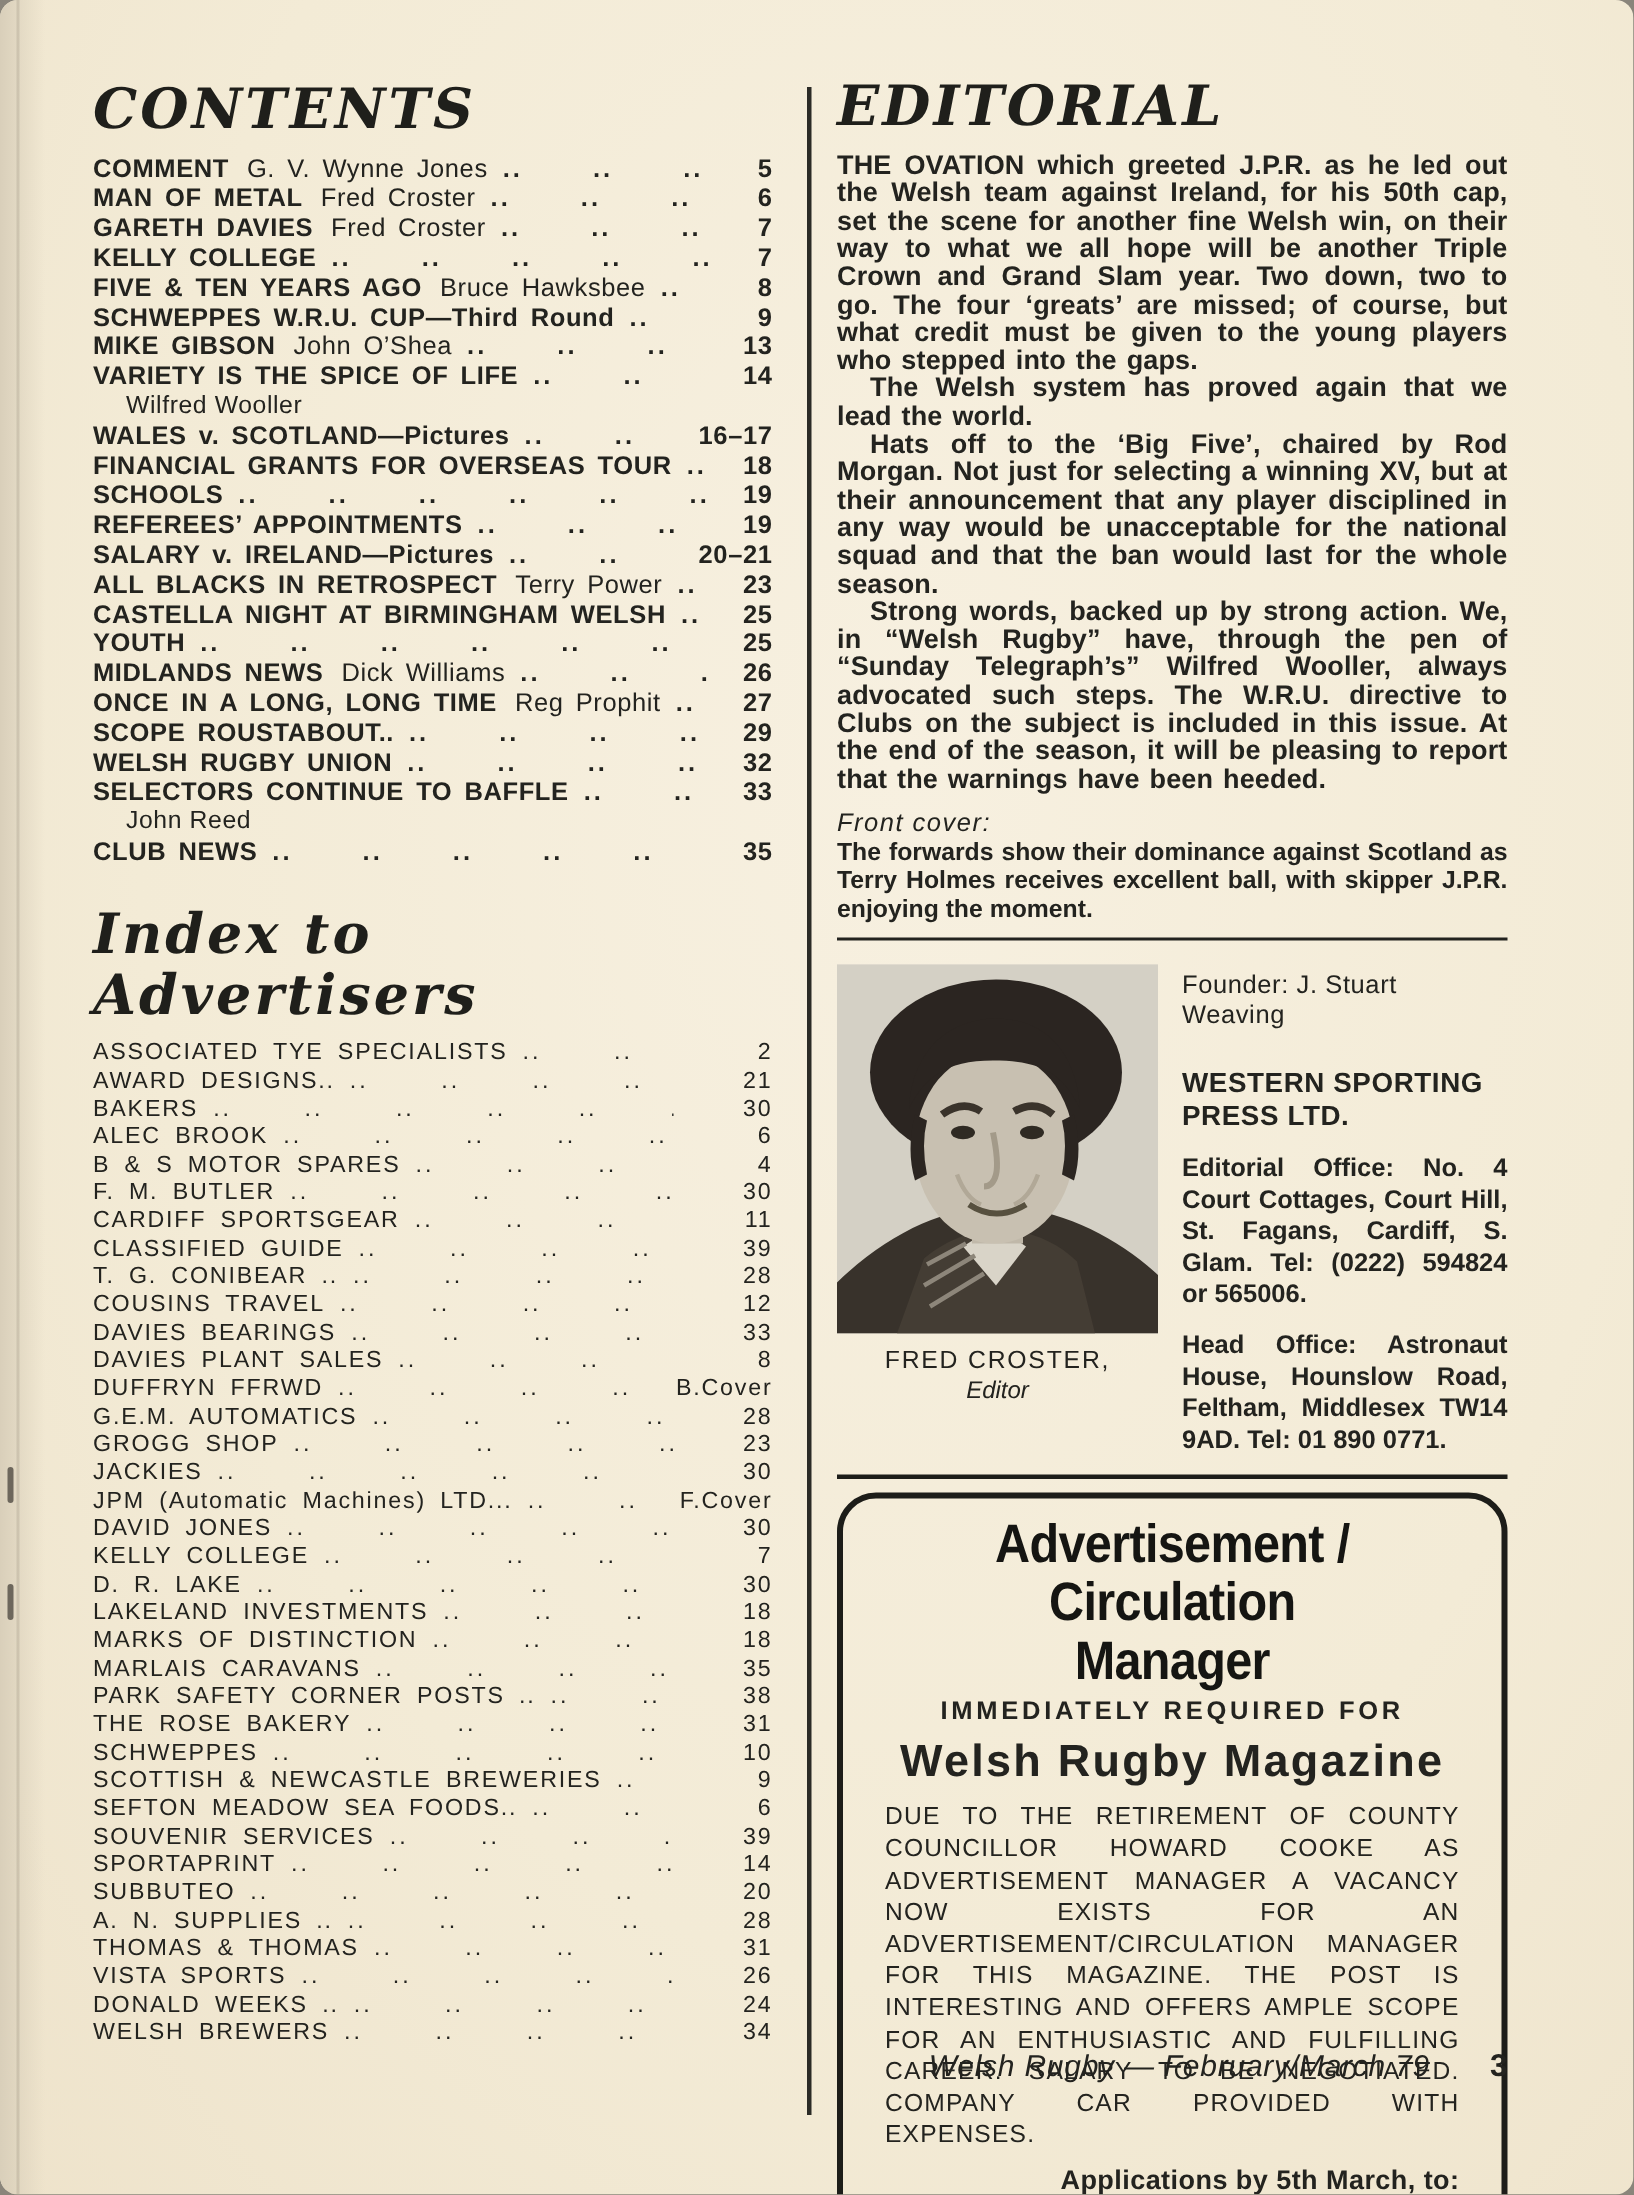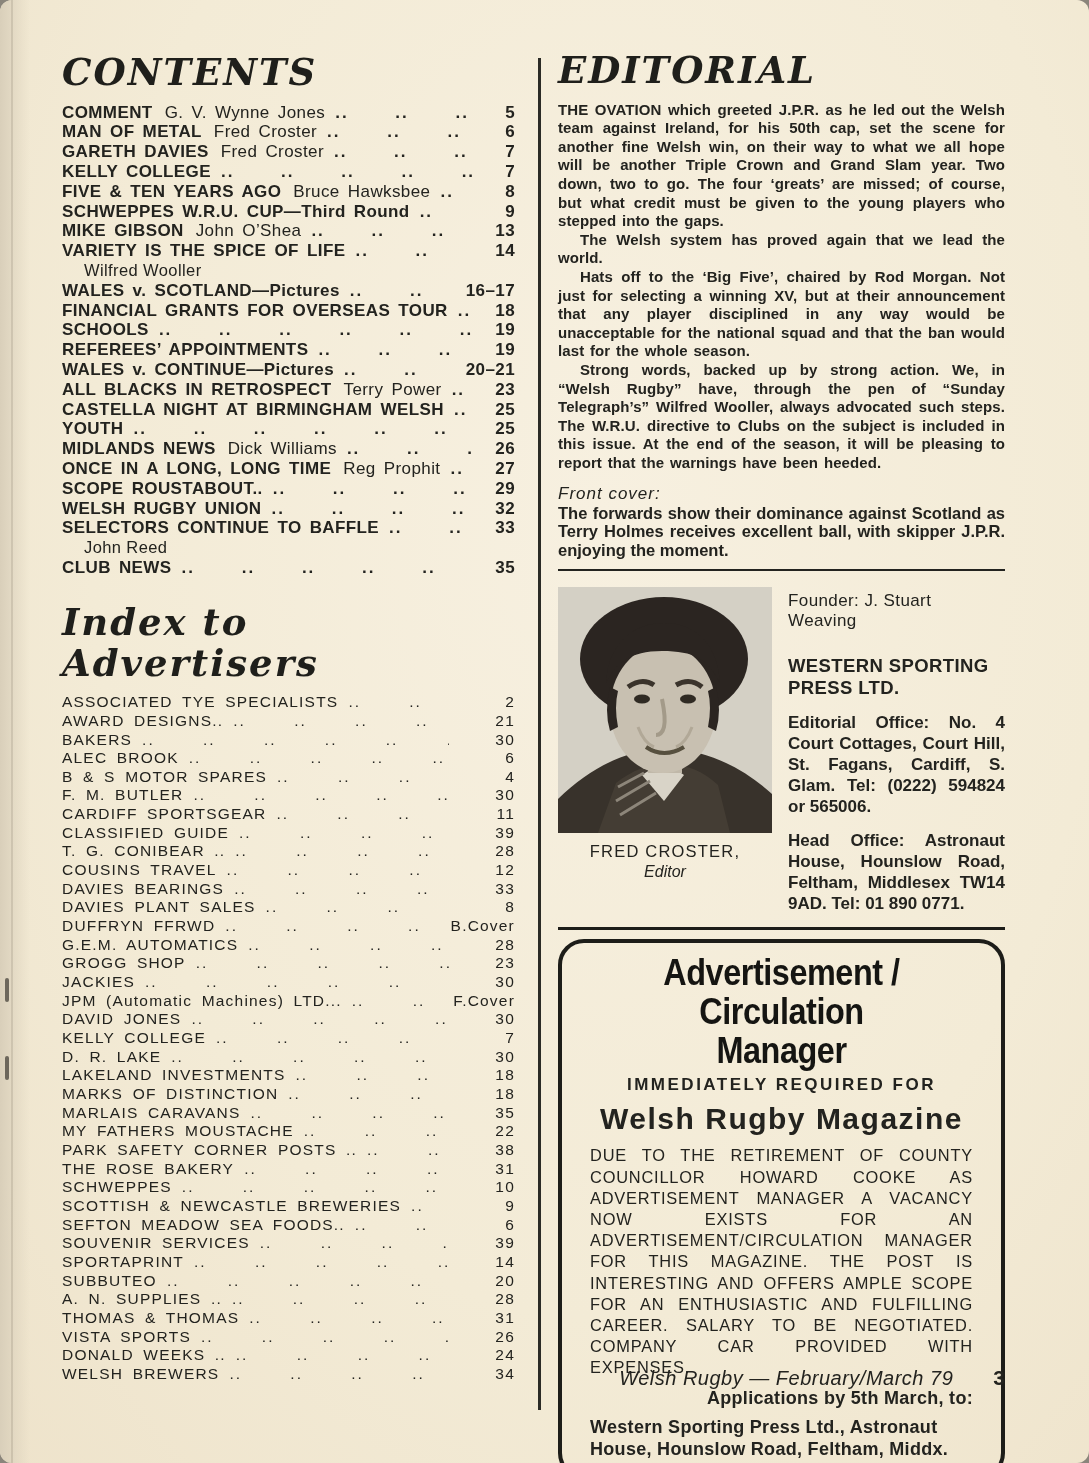--- a/index.html
+++ b/index.html
@@ -34,21 +34,21 @@
     line-height:18.66px;letter-spacing:1.2px;word-spacing:4px;white-space:nowrap;}
   .adv-label{white-space:nowrap;}
   .adv-page{flex:0 0 auto;min-width:58px;text-align:right;}
   .adv-row .leader::before{word-spacing:42px;letter-spacing:2px;}
 
   
   .divider{position:absolute;left:538px;top:58px;width:3px;height:1352px;background:#2b2b26;}
 
   
   .col-right{position:absolute;left:558px;top:50px;width:447px;}
-  .edit-para{font-size:15px;font-weight:bold;line-height:18.6px;text-align:justify;
+  .edit-para{font-size:18px;font-weight:bold;line-height:18.6px;text-align:justify;
     letter-spacing:.1px;word-spacing:1.5px;margin:0;}
   .edit-para + .edit-para{text-indent:22px;}
   .front-label{margin-top:10px;font-style:italic;font-size:17px;letter-spacing:1px;line-height:21px;}
   .front-text{font-size:16.5px;font-weight:bold;line-height:18.6px;text-align:justify;margin:0;}
   .hrule{border:0;border-top:2.5px solid #23231f;margin:10px 0 0;}
   .hrule2{border:0;border-top:3px solid #1d1d19;margin:13px 0 0;}
 
   .publisher{display:flex;gap:16px;margin-top:16px;}
   .photo-col{flex:0 0 214px;}
   .photo{width:214px;height:246px;background:#d7d3c8;}
@@ -149,21 +149,21 @@
           <span class="toc-label">SCHOOLS</span>
           <span class="leader"></span>
           <span class="toc-page">19</span>
         </div>
         <div class="toc-row">
           <span class="toc-label">REFEREES’ APPOINTMENTS</span>
           <span class="leader"></span>
           <span class="toc-page">19</span>
         </div>
         <div class="toc-row">
-          <span class="toc-label">WALES v. CONTINUE—Pictures</span>
+          <span class="toc-label">SALARY v. IRELAND—Pictures</span>
           <span class="leader"></span>
           <span class="toc-page">20–21</span>
         </div>
         <div class="toc-row">
           <span class="toc-label">ALL BLACKS IN RETROSPECT</span>
           <span class="toc-author">Terry Power</span>
           <span class="leader"></span>
           <span class="toc-page">23</span>
         </div>
         <div class="toc-row">
@@ -320,25 +320,20 @@
         </div>
         <div class="adv-row">
           <span class="adv-label">MARKS OF DISTINCTION</span>
           <span class="leader"></span>
           <span class="adv-page">18</span>
         </div>
         <div class="adv-row">
           <span class="adv-label">MARLAIS CARAVANS</span>
           <span class="leader"></span>
           <span class="adv-page">35</span>
-        </div>
-        <div class="adv-row">
-          <span class="adv-label">MY FATHERS MOUSTACHE</span>
-          <span class="leader"></span>
-          <span class="adv-page">22</span>
         </div>
         <div class="adv-row">
           <span class="adv-label">PARK SAFETY CORNER POSTS ..</span>
           <span class="leader"></span>
           <span class="adv-page">38</span>
         </div>
         <div class="adv-row">
           <span class="adv-label">THE ROSE BAKERY</span>
           <span class="leader"></span>
           <span class="adv-page">31</span>

